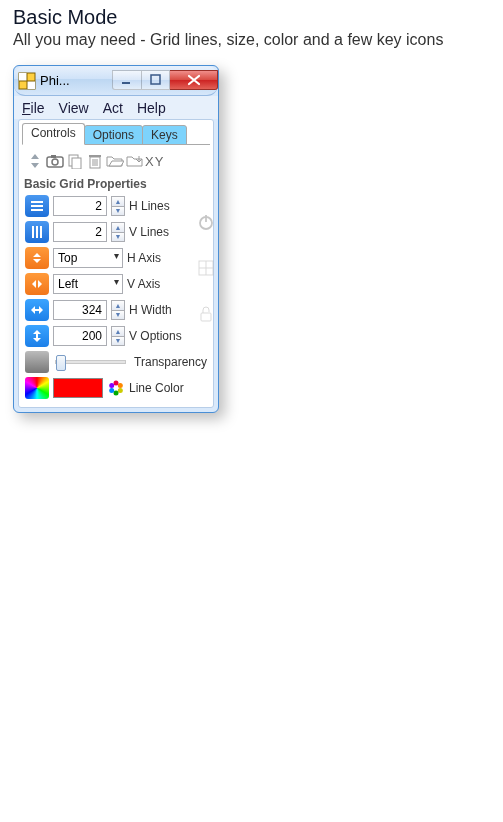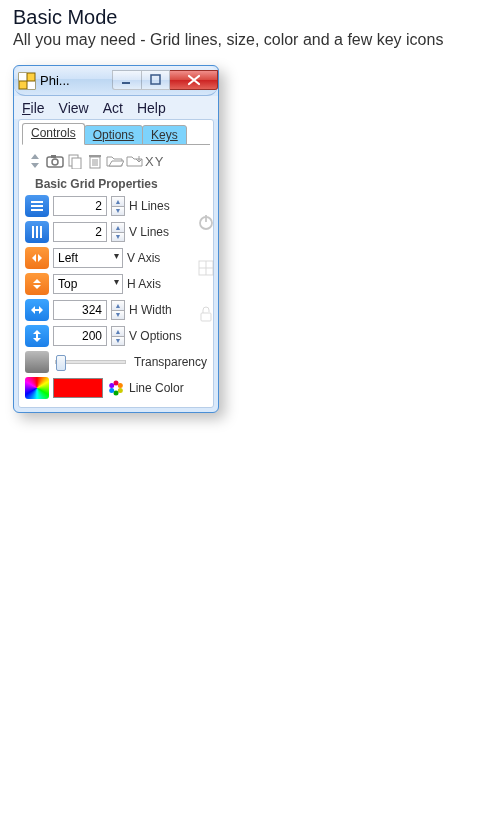--- a/index.html
+++ b/index.html
@@ -71,21 +71,20 @@
     background: #fff;
     margin: 0 4px 4px 4px;
     border: 1px solid #b8cee8;
     border-radius: 3px;
     padding-bottom: 6px;
   }
   .tabs {
     display: flex;
     padding: 3px 3px 0 3px;
     font-size: 12px;
-    text-decoration: underline;
   }
   .tab {
     border: 1px solid #a9a9a9;
     border-bottom: 1px solid #fff;
     background: #fff;
     padding: 2px 8px;
     border-radius: 3px 3px 0 0;
     position: relative;
     margin-right: -1px;
     z-index: 2;
@@ -102,21 +101,21 @@
   .toolbar {
     display: flex;
     align-items: center;
     padding: 6px 6px 4px 6px;
   }
   .tb-ic { width: 20px; height: 20px; display: flex; align-items: center; justify-content: center; }
   .xy-label { font-size: 13px; color: #666; letter-spacing: 1px; }
 
   .section-title {
     font-size: 12px; font-weight: bold; color: #555;
-    padding: 2px 16px;
+    padding: 2px 5px;
   }
   .prop-row {
     display: flex;
     align-items: center;
     padding: 1px 6px;
     gap: 4px;
     height: 26px;
   }
   .row-icon {
     width: 24px; height: 22px;
@@ -312,35 +311,35 @@
       <div class="spinner">
           <div>▲</div>
           <div>▼</div>
         </div>
       <span class="prop-label">V Lines</span>
     </div>
 
     <div class="prop-row">
       <div class="row-icon ic-orange">
           <svg width="14" height="14">
+            <path d="M7 2 L11 6 L3 6 Z M7 12 L3 8 L11 8 Z" fill="#fff"></path>
+          </svg>
+        </div>
+      <div class="sel-wrap"><input class="sel-input" readonly="" value="Top" style=""></div>
+      <span class="prop-label">H Axis</span>
+    </div>
+
+    <div class="prop-row">
+      <div class="row-icon ic-orange">
+          <svg width="14" height="14">
             <path d="M2 7 L6 3 L6 11 Z M12 7 L8 3 L8 11 Z" fill="#fff"></path>
           </svg>
         </div>
       <div class="sel-wrap"><input class="sel-input" readonly="" value="Left" style=""></div>
       <span class="prop-label">V Axis</span>
-    </div>
-
-    <div class="prop-row">
-      <div class="row-icon ic-orange">
-          <svg width="14" height="14">
-            <path d="M7 2 L11 6 L3 6 Z M7 12 L3 8 L11 8 Z" fill="#fff"></path>
-          </svg>
-        </div>
-      <div class="sel-wrap"><input class="sel-input" readonly="" value="Top" style=""></div>
-      <span class="prop-label">H Axis</span>
     </div>
 
     <div class="prop-row">
       <div class="row-icon ic-blue2">
           <svg width="16" height="12">
             <path d="M2 6 L6 2 L6 10 Z M14 6 L10 2 L10 10 Z" fill="#fff"></path>
             <line x1="5" y1="6" x2="11" y2="6" stroke="#fff" stroke-width="2"></line>
           </svg>
         </div>
       <input class="num-input" value="324" style="">

